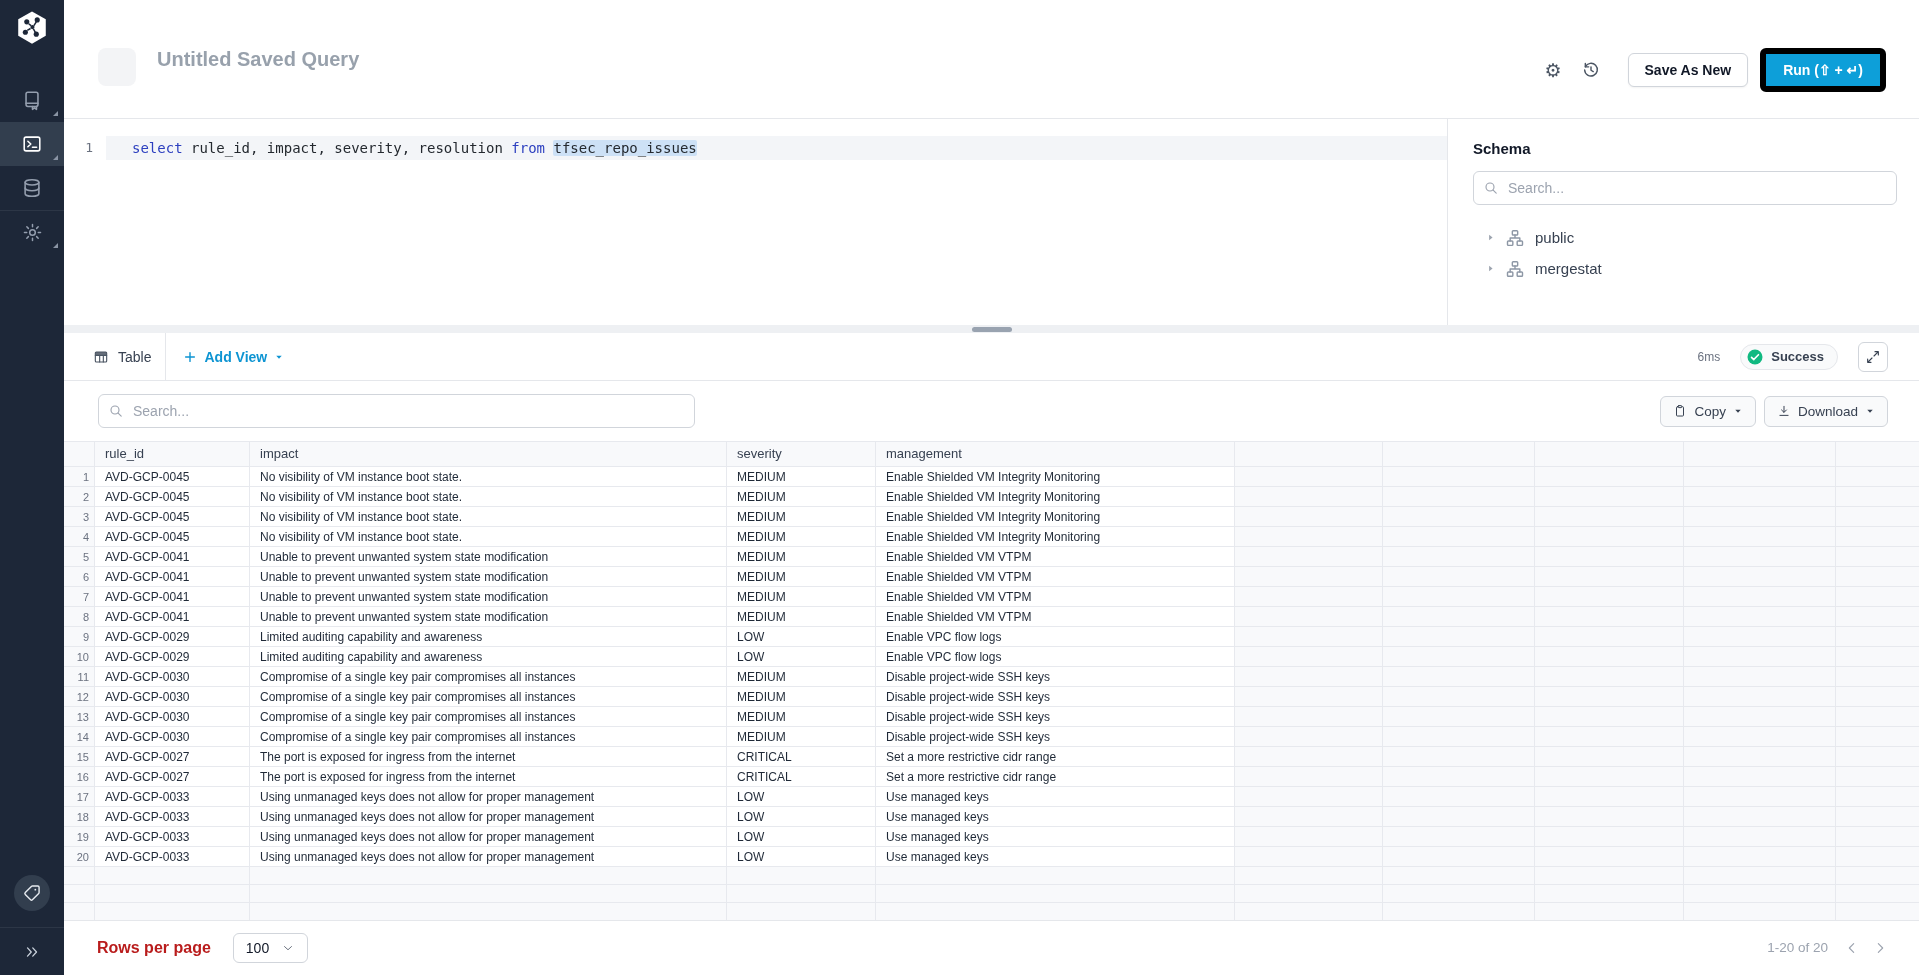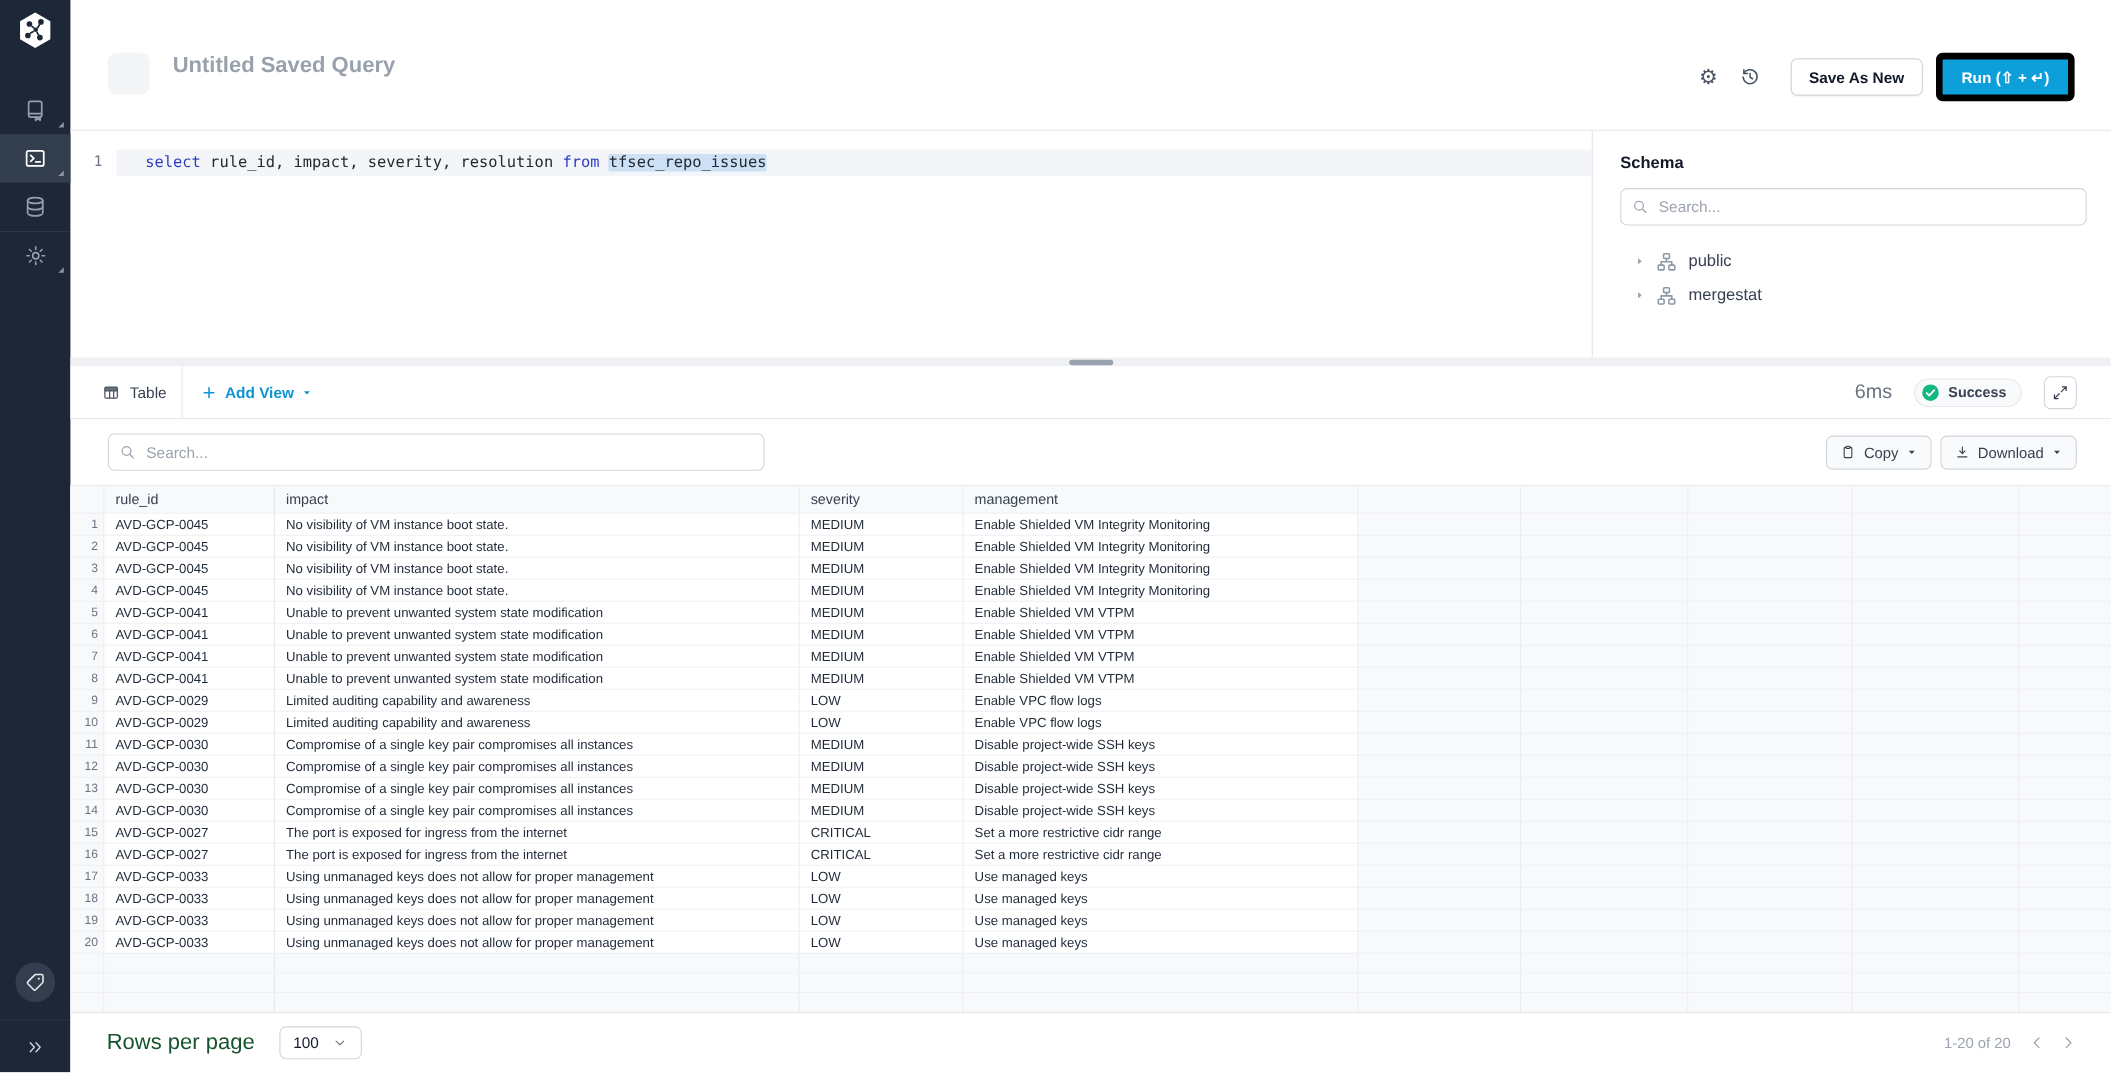--- a/index.html
+++ b/index.html
@@ -71,21 +71,21 @@
   
   .h-divider { position:absolute; left:0; top:325px; width:100%; height:8px; background:#eef0f3; display:flex; align-items:center; justify-content:center; }
   .h-handle { width:40px; height:5px; border-radius:3px; background:#99a3b0; cursor:row-resize; }
 
   
   .rtoolbar { position:absolute; left:0; top:333px; width:100%; height:48px; border-bottom:1px solid #e5e7eb; display:flex; align-items:center; background:#fff; }
   .view-tab { height:100%; display:flex; align-items:center; gap:9px; padding:0 14px 0 29px; border-right:1px solid #e5e7eb; color:#374151; font-size:14px; font-weight:500; cursor:pointer; }
   .view-tab .tab-ic { color:#4b5563; }
   .add-view { display:flex; align-items:center; gap:7px; margin-left:17px; color:#0d94d2; font-size:14px; font-weight:600; cursor:pointer; }
   .rt-right { margin-left:auto; display:flex; align-items:center; gap:20px; padding-right:31px; }
-  .duration { font-size:18px; color:#6b7280; }
+  .duration { font-size:12px; color:#6b7280; }
   .status-pill { display:flex; align-items:center; gap:7px; border:1px solid #e5e7eb; background:#f9fafb; border-radius:999px; padding:3px 13px 3px 5px; font-size:13px; font-weight:600; color:#374151; }
   .expand-btn { width:30px; height:30px; border:1px solid #d1d5db; border-radius:6px; background:#fff; display:flex; align-items:center; justify-content:center; color:#374151; cursor:pointer; }
 
   
   .actionrow { position:absolute; left:0; top:381px; width:100%; height:60px; display:flex; align-items:center; padding:0 31px 0 34px; }
   .actionrow .search-box { margin-top:0; width:597px; }
   .ar-right { margin-left:auto; display:flex; align-items:center; gap:8px; }
   .btn-light { display:flex; align-items:center; gap:7px; background:#f9fafb; border:1px solid #d1d5db; border-radius:6px; height:31px; padding:0 12px; font-size:13.5px; font-weight:500; color:#374151; cursor:pointer; }
 
   
@@ -97,24 +97,24 @@
   .c0{width:31px;flex:none}.c1{width:155px;flex:none}.c2{width:477px;flex:none}.c3{width:149px;flex:none}
   .c4{width:359px;flex:none}.c5{width:148px;flex:none}.c6{width:152px;flex:none}.c7{width:149px;flex:none}
   .c8{width:152px;flex:none}.c9{flex:1;border-right:none}
   .hcell { font-size:13px; color:#374151; padding-left:10px; line-height:24px; background:#f8f9fb; }
   .numcell { background:#f8f9fb; color:#6b7280; font-size:11px; text-align:right; padding-right:5px; line-height:20px; }
   .datacell { background:#fff; font-size:12px; color:#1f2937; padding-left:10px; line-height:20px; }
   .emptycell { background:#f8f9fb; }
 
   
   .pagefooter { position:absolute; left:0; top:920px; width:100%; height:55px; border-top:1px solid #e5e7eb; background:#fff; display:flex; align-items:center; padding:0 31px 0 33px; }
-  .rpp-label { font-size:20px; font-weight:400; color:#14532d; }
+  .rpp-label { font-size:16px; font-weight:700; color:#b91c1c; }
   .rpp-select { margin-left:22px; display:flex; align-items:center; gap:12px; border:1px solid #d1d5db; border-radius:6px; padding:6px 12px; font-size:14px; color:#111827; cursor:pointer; background:#fff; }
   .rpp-select .caret { color:#6b7280; }
-  .pf-right { margin-left:auto; display:flex; align-items:center; gap:12px; color:#9ca3af; }
+  .pf-right { margin-left:auto; display:flex; gap:12px; color:#9ca3af; }
   .range-label { font-size:13.5px; color:#9ca3af; margin-right:4px; }
   .page-btn { color:#9ca3af; cursor:pointer; display:flex; }
 </style>
 </head>
 <body>
 
 <div id="app">
 
   <aside class="sidebar">
     <div class="sb-logo">

